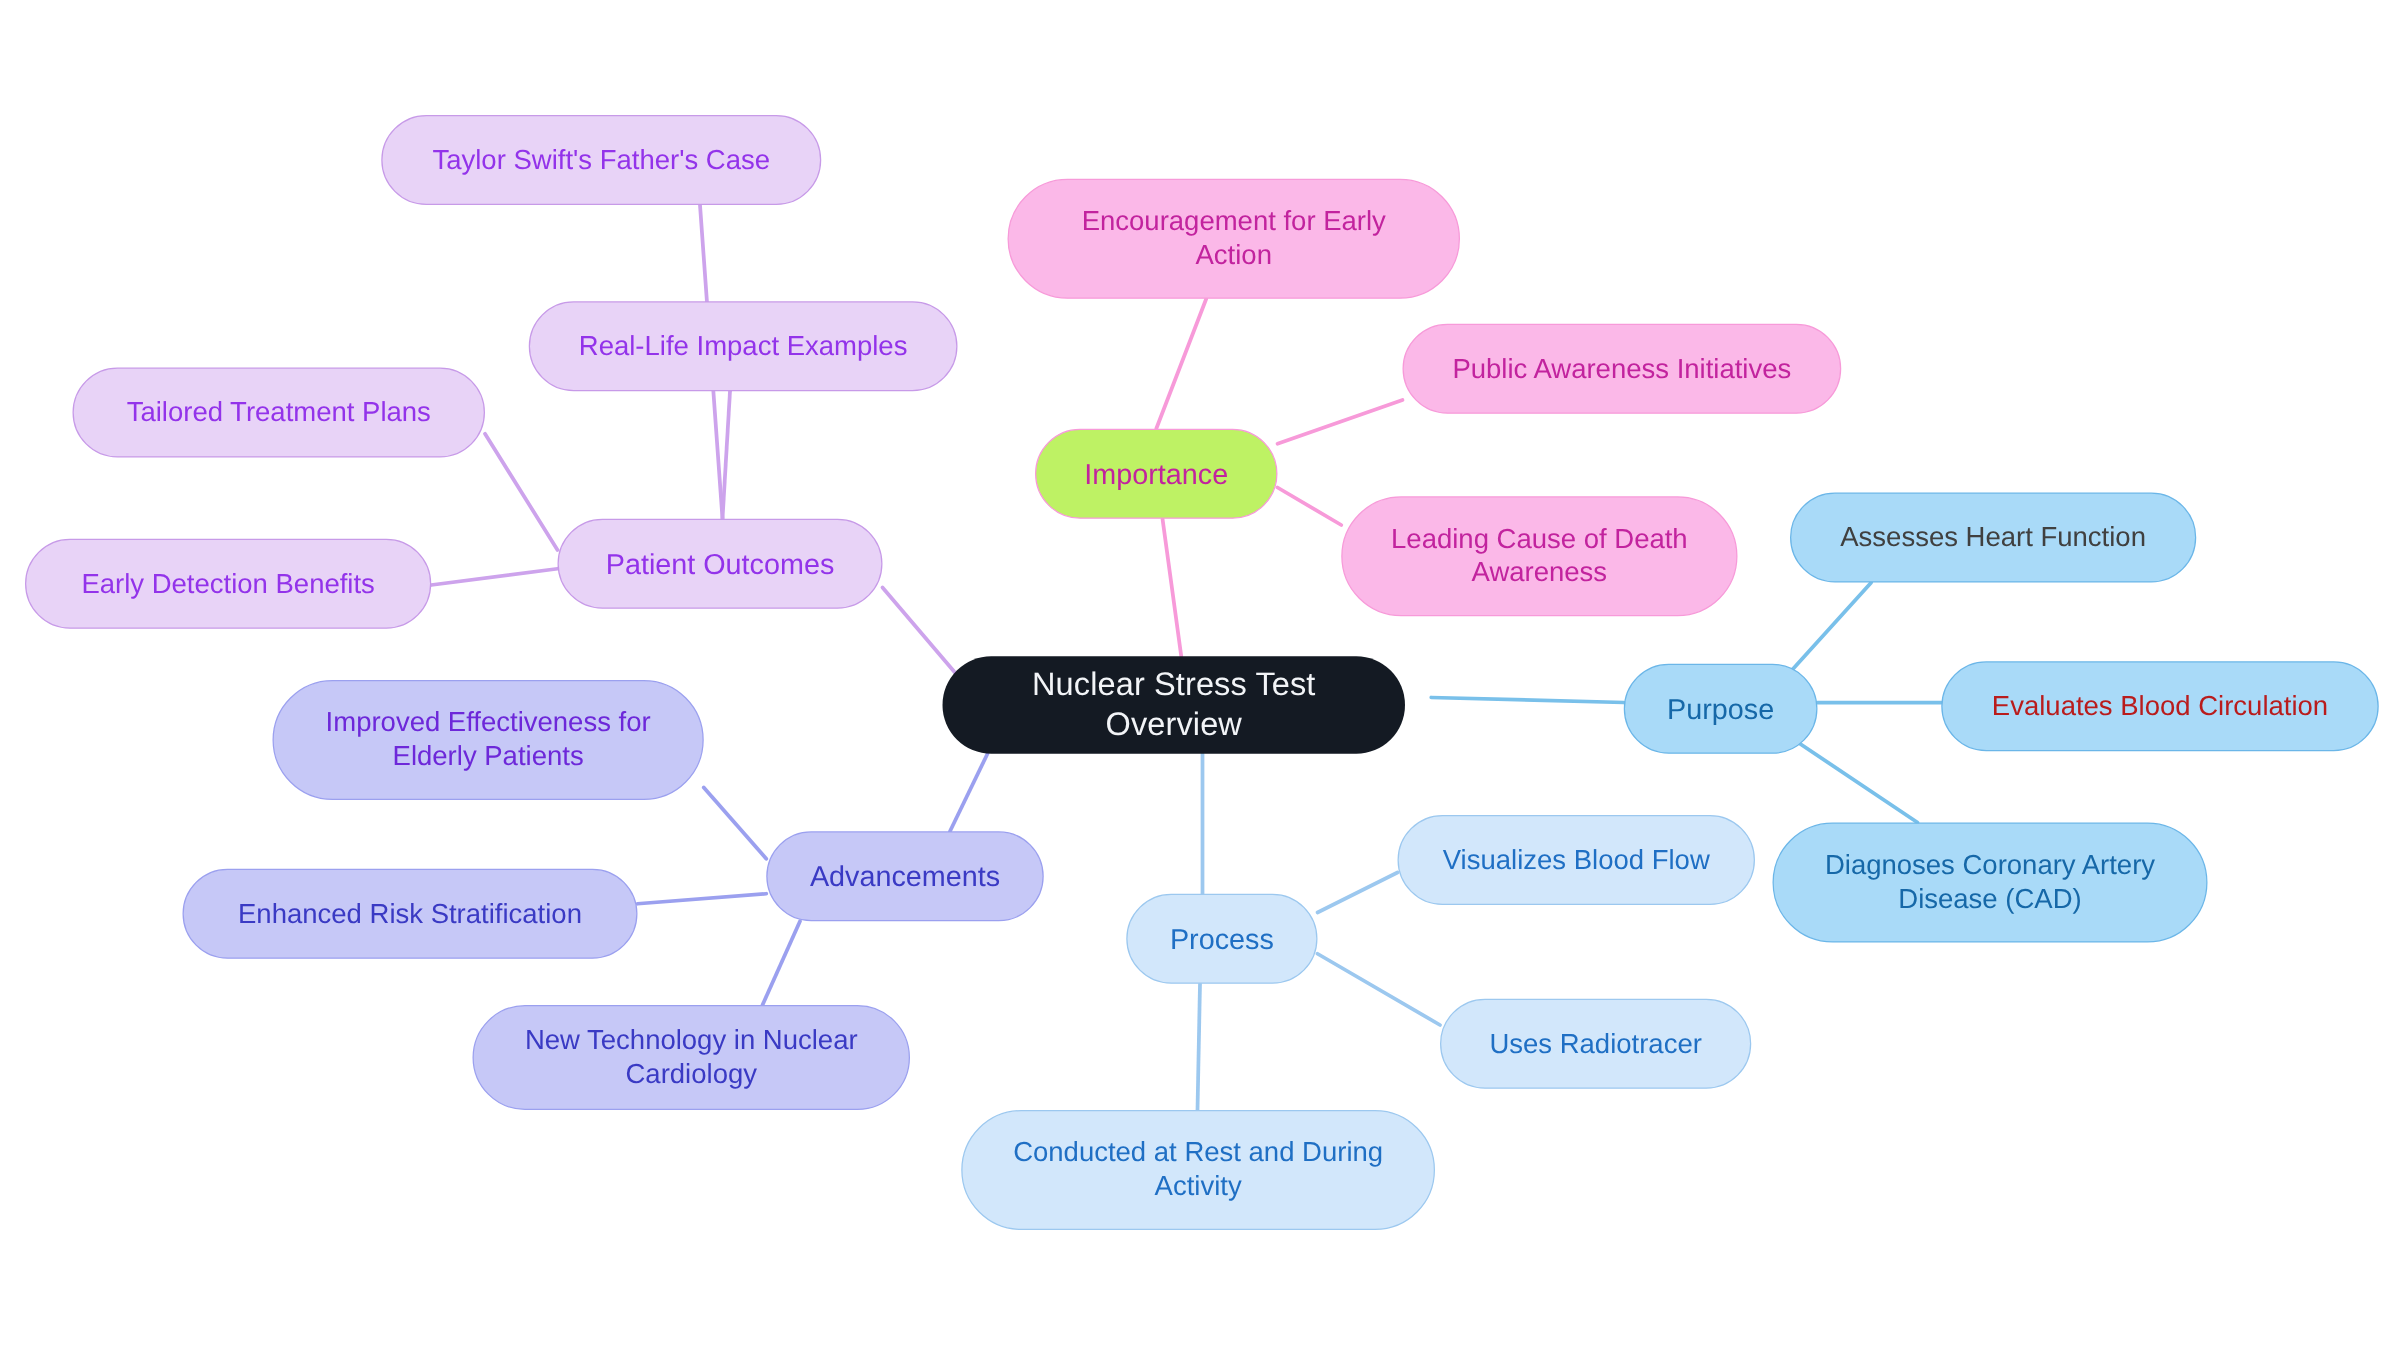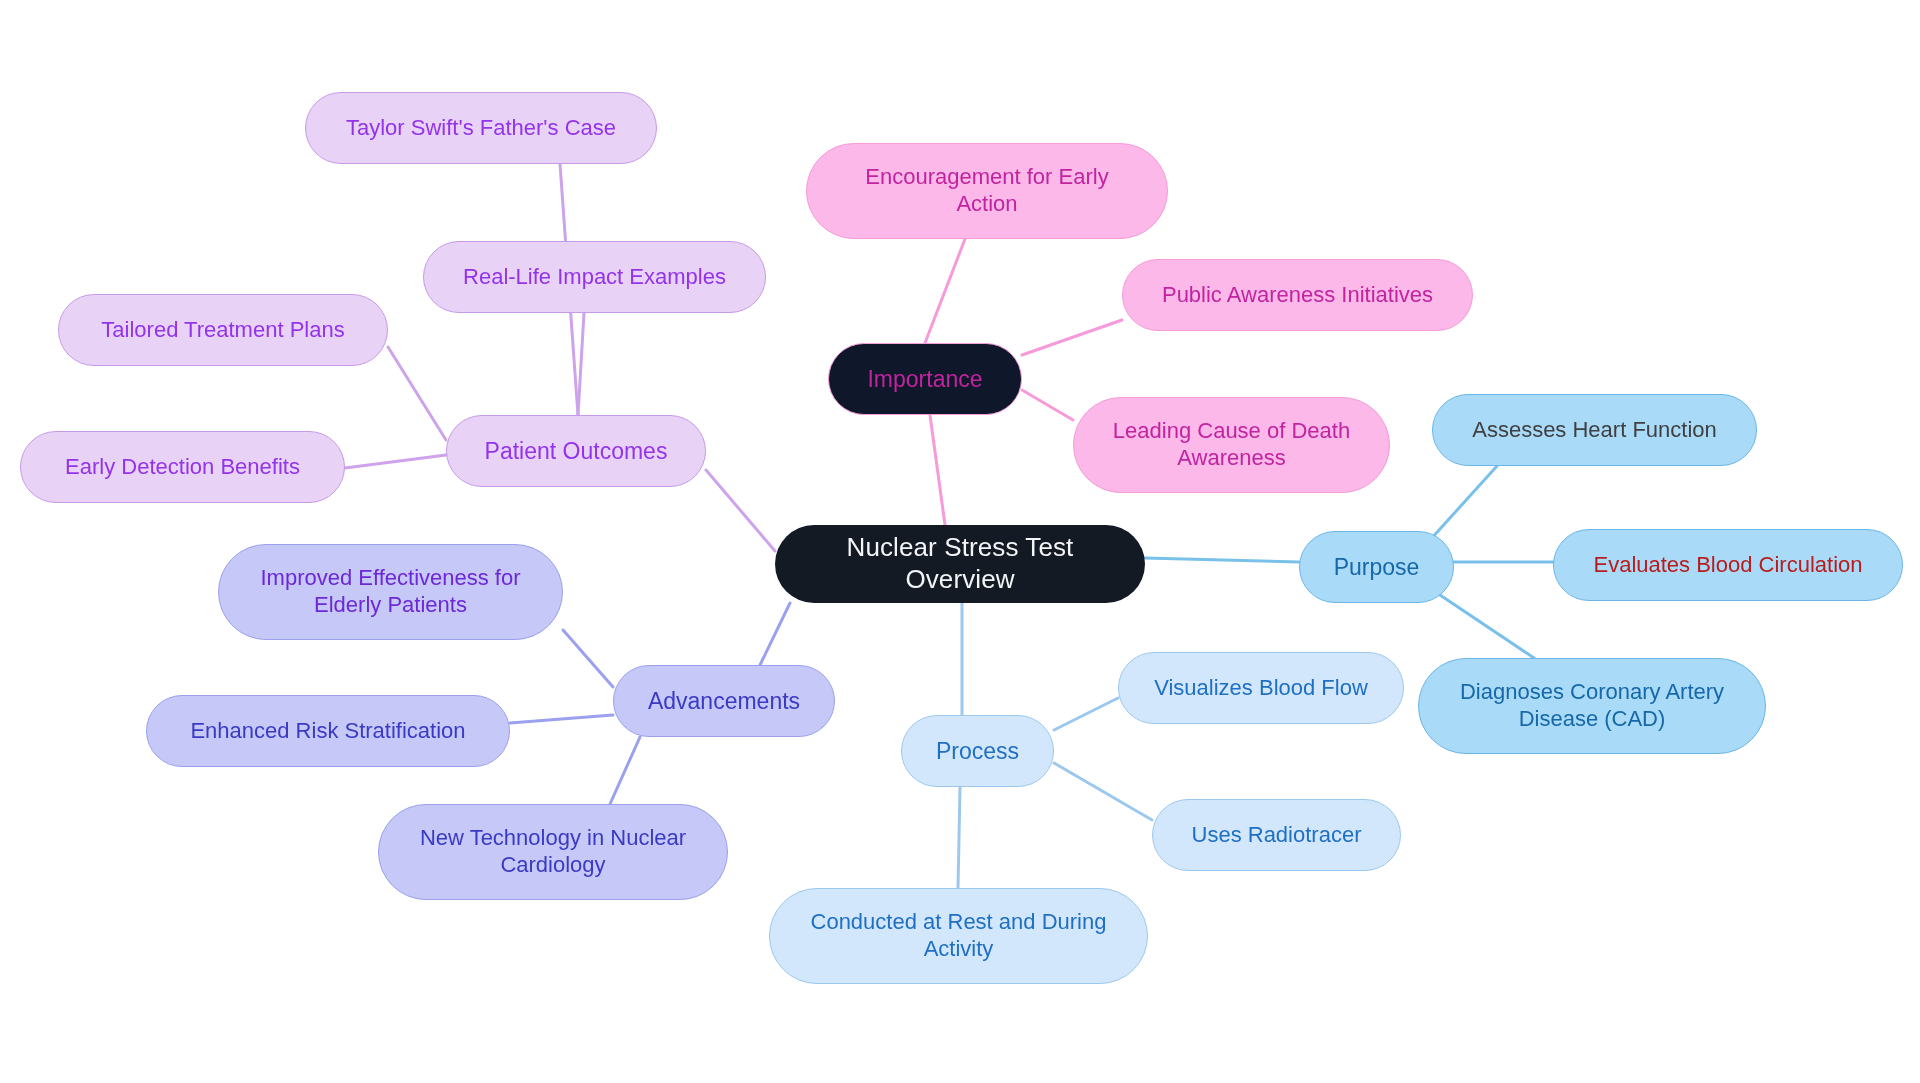--- a/index.html
+++ b/index.html
@@ -75,42 +75,42 @@
       <path d="M 962 603 Q 962 659 962 715" fill="none" stroke="#9cc8ef" stroke-width="3" stroke-linecap="round"></path>
       <path d="M 1054 730 Q 1086 714 1118 698" fill="none" stroke="#9cc8ef" stroke-width="3" stroke-linecap="round"></path>
       <path d="M 1054 763 Q 1103 791.5 1152 820" fill="none" stroke="#9cc8ef" stroke-width="3" stroke-linecap="round"></path>
       <path d="M 960 787 Q 959 837.5 958 888" fill="none" stroke="#9cc8ef" stroke-width="3" stroke-linecap="round"></path>
       <path d="M 790 603 Q 775 634 760 665" fill="none" stroke="#9ba0ef" stroke-width="3" stroke-linecap="round"></path>
       <path d="M 613 687 Q 588 658.5 563 630" fill="none" stroke="#9ba0ef" stroke-width="3" stroke-linecap="round"></path>
       <path d="M 613 715 Q 561.5 719 510 723" fill="none" stroke="#9ba0ef" stroke-width="3" stroke-linecap="round"></path>
       <path d="M 640 737 Q 625 770.5 610 804" fill="none" stroke="#9ba0ef" stroke-width="3" stroke-linecap="round"></path>
     </svg>
   <div id="node-layer">
-      <div class="node node-root" style="left: 775px; top: 525px; width: 370px; height: 78px; background: rgb(20, 26, 35); color: rgb(242, 244, 247);"><span>Nuclear Stress Test Overview</span></div>
+      <div class="node node-root" style="left: 754px; top: 525px; width: 370px; height: 78px; background: rgb(20, 26, 35); color: rgb(242, 244, 247);"><span>Nuclear Stress Test Overview</span></div>
       <div class="node node-branch" style="left: 446px; top: 415px; width: 260px; height: 72px; background: rgb(232, 211, 247); border-color: rgb(199, 154, 232); color: rgb(147, 51, 234);"><span>Patient Outcomes</span></div>
       <div class="node node-leaf" style="left: 305px; top: 92px; width: 352px; height: 72px; background: rgb(232, 211, 247); border-color: rgb(199, 154, 232); color: rgb(147, 51, 234);"><span>Taylor Swift's Father's Case</span></div>
       <div class="node node-leaf" style="left: 423px; top: 241px; width: 343px; height: 72px; background: rgb(232, 211, 247); border-color: rgb(199, 154, 232); color: rgb(147, 51, 234);"><span>Real-Life Impact Examples</span></div>
       <div class="node node-leaf" style="left: 58px; top: 294px; width: 330px; height: 72px; background: rgb(232, 211, 247); border-color: rgb(199, 154, 232); color: rgb(147, 51, 234);"><span>Tailored Treatment Plans</span></div>
       <div class="node node-leaf" style="left: 20px; top: 431px; width: 325px; height: 72px; background: rgb(232, 211, 247); border-color: rgb(199, 154, 232); color: rgb(147, 51, 234);"><span>Early Detection Benefits</span></div>
-      <div class="node node-branch" style="left: 828px; top: 343px; width: 194px; height: 72px; background: #0f172a; border-color: rgb(247, 154, 217); color: rgb(194, 35, 158);"><span>Importance</span></div>
+      <div class="node node-branch" style="left: 828px; top: 343px; width: 194px; height: 72px; background: #bef264; border-color: rgb(247, 154, 217); color: rgb(194, 35, 158);"><span>Importance</span></div>
       <div class="node node-leaf" style="left: 806px; top: 143px; width: 362px; height: 96px; background: rgb(251, 184, 232); border-color: rgb(247, 154, 217); color: rgb(194, 35, 158);"><span>Encouragement for Early
 Action</span></div>
       <div class="node node-leaf" style="left: 1122px; top: 259px; width: 351px; height: 72px; background: rgb(251, 184, 232); border-color: rgb(247, 154, 217); color: rgb(194, 35, 158);"><span>Public Awareness Initiatives</span></div>
       <div class="node node-leaf" style="left: 1073px; top: 397px; width: 317px; height: 96px; background: rgb(251, 184, 232); border-color: rgb(247, 154, 217); color: rgb(194, 35, 158);"><span>Leading Cause of Death
 Awareness</span></div>
       <div class="node node-branch" style="left: 1299px; top: 531px; width: 155px; height: 72px; background: rgb(169, 218, 248); border-color: rgb(107, 182, 232); color: rgb(22, 104, 168);"><span>Purpose</span></div>
       <div class="node node-leaf" style="left: 1432px; top: 394px; width: 325px; height: 72px; background: rgb(169, 218, 248); border-color: rgb(107, 182, 232); color: #404040;"><span>Assesses Heart Function</span></div>
       <div class="node node-leaf" style="left: 1553px; top: 529px; width: 350px; height: 72px; background: rgb(169, 218, 248); border-color: rgb(107, 182, 232); color: #b91c1c;"><span>Evaluates Blood Circulation</span></div>
       <div class="node node-leaf" style="left: 1418px; top: 658px; width: 348px; height: 96px; background: rgb(169, 218, 248); border-color: rgb(107, 182, 232); color: rgb(22, 104, 168);"><span>Diagnoses Coronary Artery
 Disease (CAD)</span></div>
       <div class="node node-branch" style="left: 901px; top: 715px; width: 153px; height: 72px; background: rgb(210, 231, 251); border-color: rgb(156, 200, 239); color: rgb(31, 111, 196);"><span>Process</span></div>
       <div class="node node-leaf" style="left: 1118px; top: 652px; width: 286px; height: 72px; background: rgb(210, 231, 251); border-color: rgb(156, 200, 239); color: rgb(31, 111, 196);"><span>Visualizes Blood Flow</span></div>
       <div class="node node-leaf" style="left: 1152px; top: 799px; width: 249px; height: 72px; background: rgb(210, 231, 251); border-color: rgb(156, 200, 239); color: rgb(31, 111, 196);"><span>Uses Radiotracer</span></div>
       <div class="node node-leaf" style="left: 769px; top: 888px; width: 379px; height: 96px; background: rgb(210, 231, 251); border-color: rgb(156, 200, 239); color: rgb(31, 111, 196);"><span>Conducted at Rest and During
 Activity</span></div>
       <div class="node node-branch" style="left: 613px; top: 665px; width: 222px; height: 72px; background: rgb(198, 200, 247); border-color: rgb(155, 160, 239); color: rgb(58, 58, 196);"><span>Advancements</span></div>
       <div class="node node-leaf" style="left: 218px; top: 544px; width: 345px; height: 96px; background: rgb(198, 200, 247); border-color: rgb(155, 160, 239); color: #6d28d9;"><span>Improved Effectiveness for
 Elderly Patients</span></div>
       <div class="node node-leaf" style="left: 146px; top: 695px; width: 364px; height: 72px; background: rgb(198, 200, 247); border-color: rgb(155, 160, 239); color: rgb(58, 58, 196);"><span>Enhanced Risk Stratification</span></div>
-      <div class="node node-leaf" style="left: 378px; top: 804px; width: 350px; height: 96px; background: rgb(198, 200, 247); border-color: rgb(155, 160, 239); color: rgb(58, 58, 196);"><span>New Technology in Nuclear
+      <div class="node node-leaf" style="left: 378px; top: 804px; width: 350px; height: 84px; background: rgb(198, 200, 247); border-color: rgb(155, 160, 239); color: rgb(58, 58, 196);"><span>New Technology in Nuclear
 Cardiology</span></div>
     </div>
 </div>
 
 </body></html>

